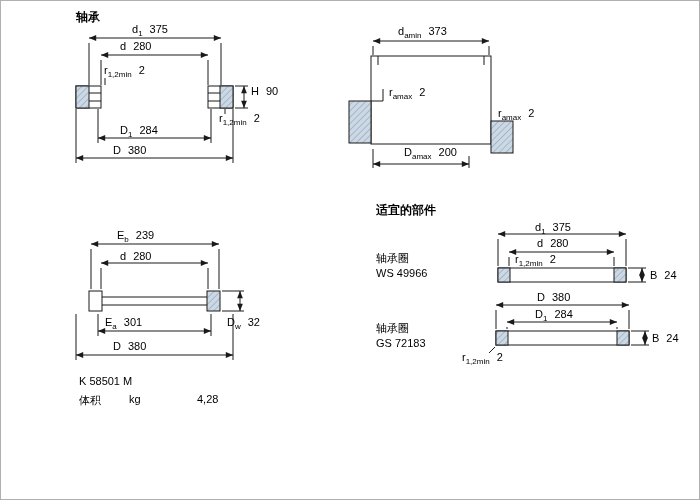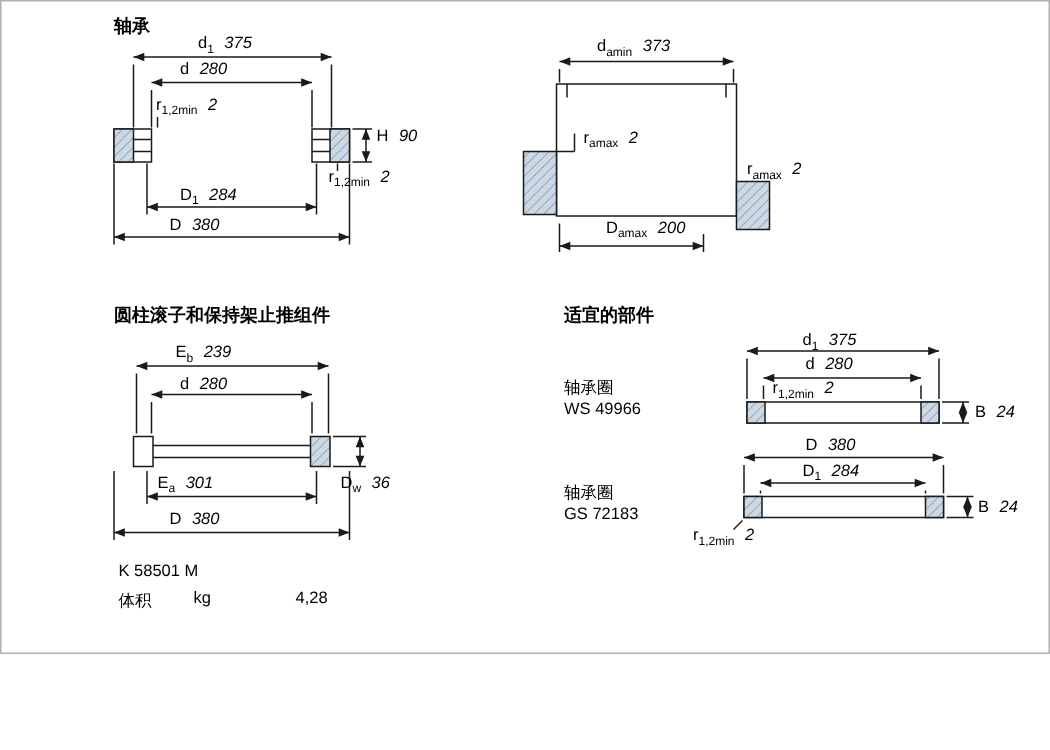--- a/index.html
+++ b/index.html
@@ -4,36 +4,36 @@
 <style>
   :root{
     --line:#1a1a1a;
     --hatch-fill:#ccd9e5;
     --hatch-line:#7f97ad;
     --page-bg:#ffffff;
     --border:#b0b0b0;
   }
   html,body{margin:0;padding:0;background:#fff;}
   .page{
-    position:relative;width:700px;height:436px;box-sizing:border-box;
+    position:relative;width:700px;height:500px;box-sizing:border-box;
     background:var(--page-bg);border:1px solid var(--border);
     font-family:"Liberation Sans",sans-serif;color:#000;overflow:hidden;
   }
   #drawing{position:absolute;left:0;top:0;}
   .ln{stroke:var(--line);stroke-width:1;fill:none;}
   .dimline{marker-start:url(#arr);marker-end:url(#arr);}
   .body{fill:#ffffff;stroke:var(--line);stroke-width:1;}
   .hatch{fill:url(#hatch);stroke:var(--line);stroke-width:1;}
   #arr path{fill:var(--line);stroke:none;}
   .hatch-bg{fill:var(--hatch-fill);}
   .hatch-ln{stroke:var(--hatch-line);stroke-width:1;}
   .sec-title{position:absolute;font-size:12px;font-weight:bold;white-space:nowrap;}
   .dim{position:absolute;font-size:11px;white-space:nowrap;}
   .dim sub{font-size:8px;line-height:1;}
-  .dim .val{margin-left:7px;font-style:italic;}
+  .dim .val{margin-left:7px;}
   .txt{position:absolute;font-size:11px;white-space:nowrap;}
 </style>
 </head>
 <body>
 
 <div class="page">
 
   <svg id="drawing" width="700" height="500" viewBox="0 0 700 500">
     <defs>
       <pattern id="hatch" patternUnits="userSpaceOnUse" width="4.5" height="4.5" patternTransform="rotate(45)">
@@ -196,26 +196,25 @@
   <div class="dim" style="left:250px;top:84px"><span>H</span><sub></sub><span class="val">90</span></div>
   <div class="dim" style="left:218px;top:111px"><span>r</span><sub>1,2min</sub><span class="val">2</span></div>
   <div class="dim" style="left:119px;top:123px"><span>D</span><sub>1</sub><span class="val">284</span></div>
   <div class="dim" style="left:112px;top:143px"><span>D</span><sub></sub><span class="val">380</span></div>
 
   <div class="dim" style="left:397px;top:24px"><span>d</span><sub>amin</sub><span class="val">373</span></div>
   <div class="dim" style="left:388px;top:85px"><span>r</span><sub>amax</sub><span class="val">2</span></div>
   <div class="dim" style="left:497px;top:106px"><span>r</span><sub>amax</sub><span class="val">2</span></div>
   <div class="dim" style="left:403px;top:145px"><span>D</span><sub>amax</sub><span class="val">200</span></div>
 
-  <div class="sec-title" style="left:75px;top:201px">圆柱滚子和保持架止推组件</div>
   <div class="dim" style="left:116px;top:228px"><span>E</span><sub>b</sub><span class="val">239</span></div>
   <div class="dim" style="left:119px;top:249px"><span>d</span><sub></sub><span class="val">280</span></div>
   <div class="dim" style="left:104px;top:315px"><span>E</span><sub>a</sub><span class="val">301</span></div>
   <div class="dim" style="left:112px;top:339px"><span>D</span><sub></sub><span class="val">380</span></div>
-  <div class="dim" style="left:226px;top:315px"><span>D</span><sub>w</sub><span class="val">36</span></div>
+  <div class="dim" style="left:226px;top:315px"><span>D</span><sub>w</sub><span class="val">32</span></div>
   <div class="txt" style="left:78px;top:374px">K 58501 M</div>
   <div class="txt" style="left:78px;top:392px">体积</div>
   <div class="txt" style="left:128px;top:392px">kg</div>
   <div class="txt" style="left:196px;top:392px">4,28</div>
 
   <div class="sec-title" style="left:375px;top:201px">适宜的部件</div>
   <div class="txt" style="left:375px;top:250px">轴承圈</div>
   <div class="txt" style="left:375px;top:266px">WS 49966</div>
   <div class="txt" style="left:375px;top:320px">轴承圈</div>
   <div class="txt" style="left:375px;top:336px">GS 72183</div>

